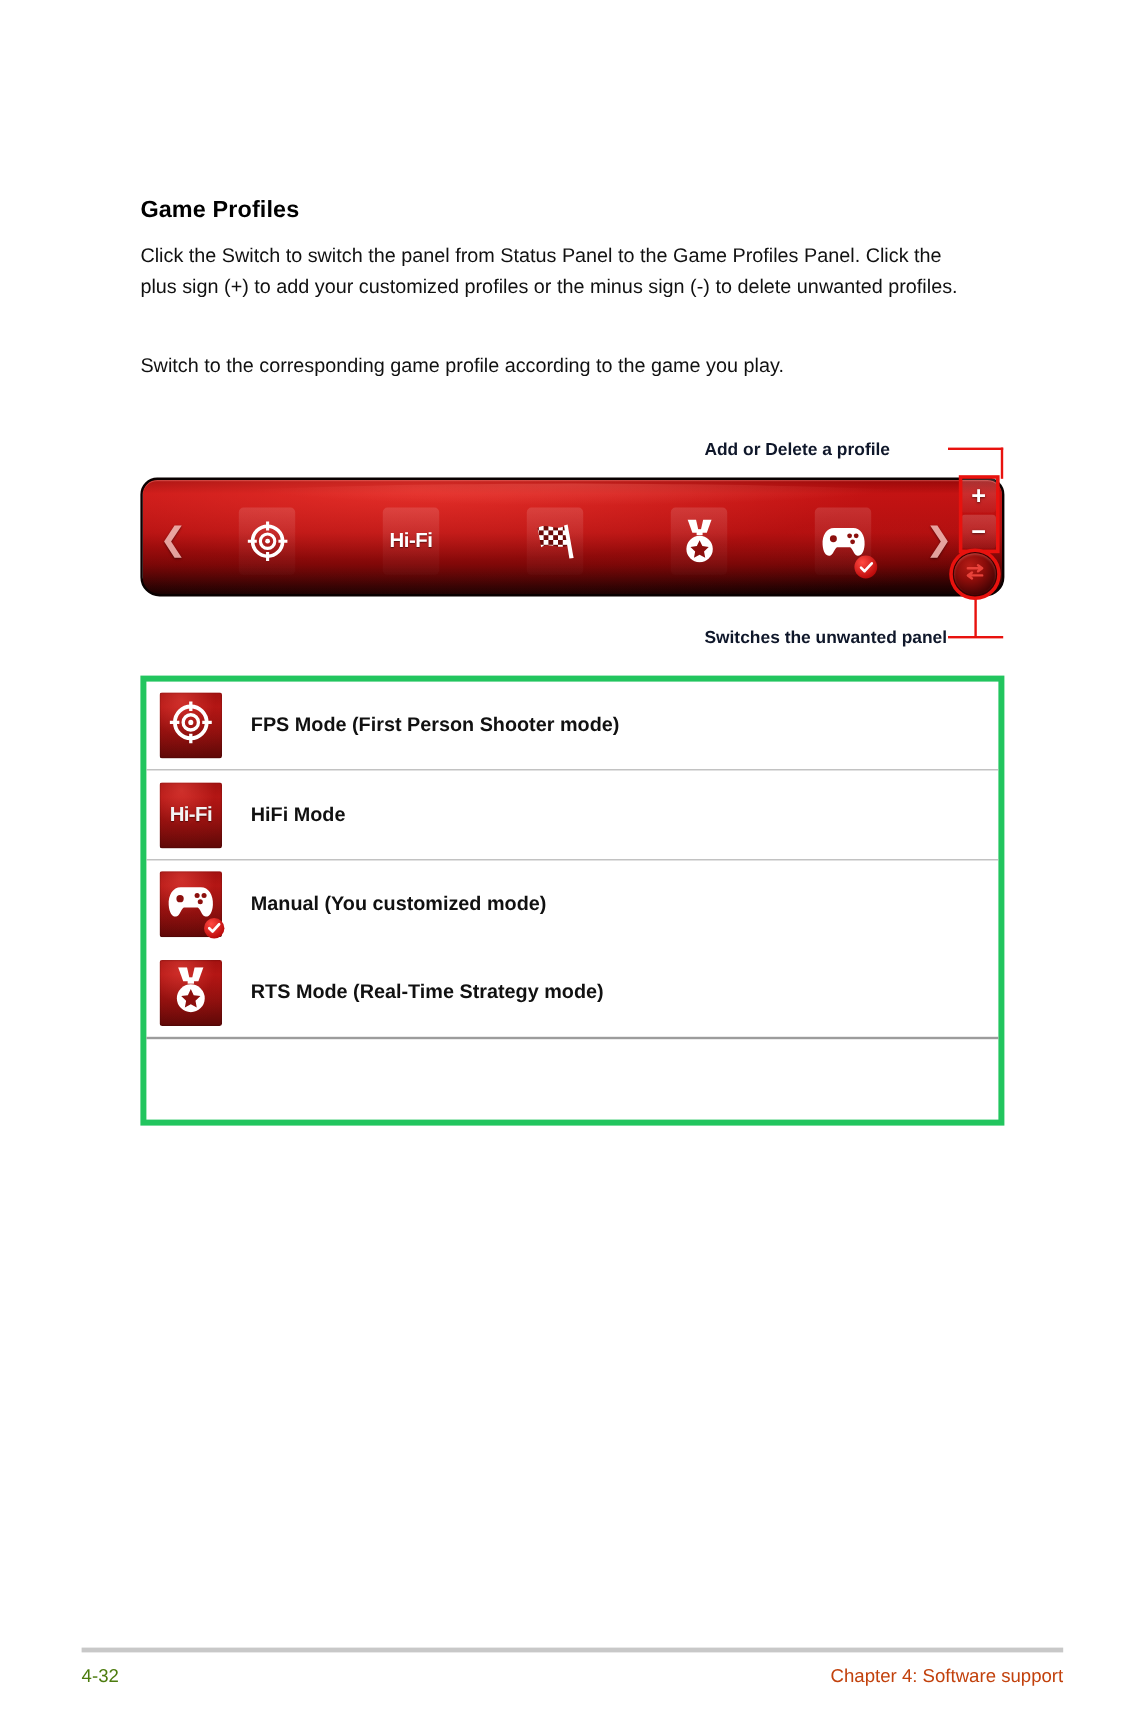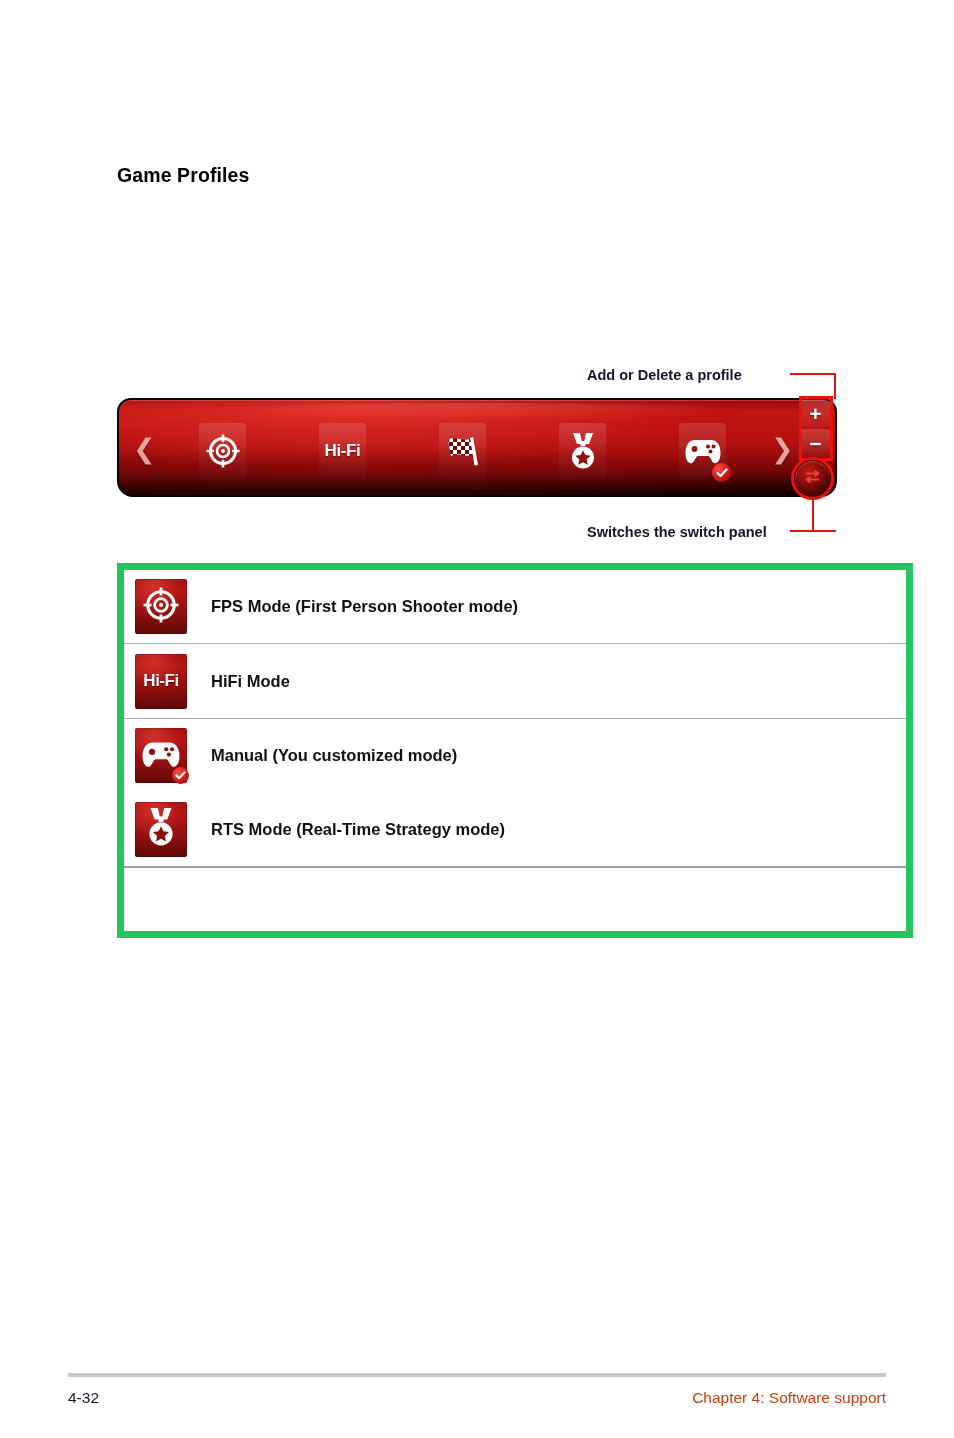--- a/index.html
+++ b/index.html
@@ -213,23 +213,23 @@
     white-space: nowrap;
   }
   .callout-add    { left: 587px; top: 346px; }
   .callout-switch { left: 587px; top: 503px; }
 
   
   .mode-table {
     position: absolute;
     left: 117px;
     top: 542px;
-    width: 796px;
+    width: 720px;
     height: 375px;
-    border: 7px solid #22c55e;
+    border: 5px solid #22c55e;
     box-sizing: border-box;
     background: #fff;
   }
   .mode-row {
     position: relative;
     height: 74.4px;
     display: flex;
     align-items: center;
     border-bottom: 1px solid #b3b3b3;
     box-sizing: border-box;
@@ -273,46 +273,48 @@
     top: 1352px;
     width: 818px;
     height: 4px;
     background: #c8c8c8;
   }
   .footer-left {
     position: absolute;
     left: 68px;
     top: 1368px;
     font-size: 15.5px;
-    color: #0f172a;
+    color: #4d7c0f;
   }
   .footer-right {
     position: absolute;
     right: 68px;
     top: 1368px;
     font-size: 15.5px;
     color: #c2410c;
   }
 </style>
 </head>
 <body>
 
 <div class="page">
 
   <div class="heading">Game Profiles</div>
 
-
+  <div class="para para-1">Click the Switch to switch the panel from Status Panel to the Game Profiles Panel. Click the plus sign (+) to add your customized profiles or the minus sign (-) to delete unwanted profiles.</div>
+
+  <div class="para para-2">Switch to the corresponding game profile according to the game you play.</div>
 
   <div class="callout-label callout-add">Add or Delete a profile</div>
 
   <div class="leader leader-h" style="left:790px; top:352px; width:46px;"></div>
 
   <div class="leader leader-v" style="left:834px; top:352px; height:26px;"></div>
 
-  <div class="callout-label callout-switch">Switches the switch panel</div>
+  <div class="callout-label callout-switch">Switches the unwanted panel</div>
   <div class="leader leader-h" style="left:790px; top:509px; width:46px;"></div>
   <div class="leader leader-v" style="left:812px; top:476px; height:34px;"></div>
 
   <div class="panel-wrap">
     <div class="panel">
 
       <div class="nav-arrow nav-left">❮</div>
 
       <div class="nav-arrow nav-right">❯</div>
 

